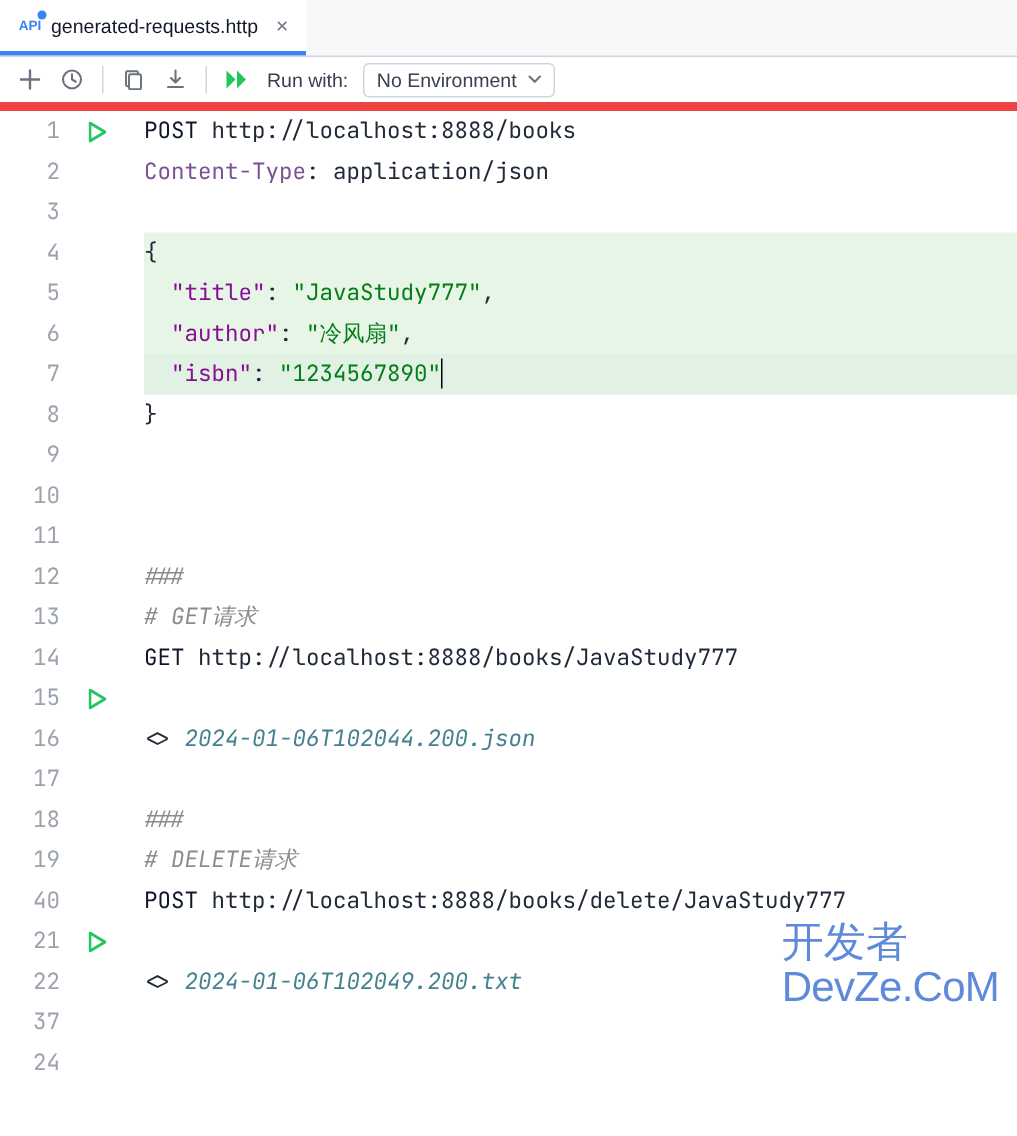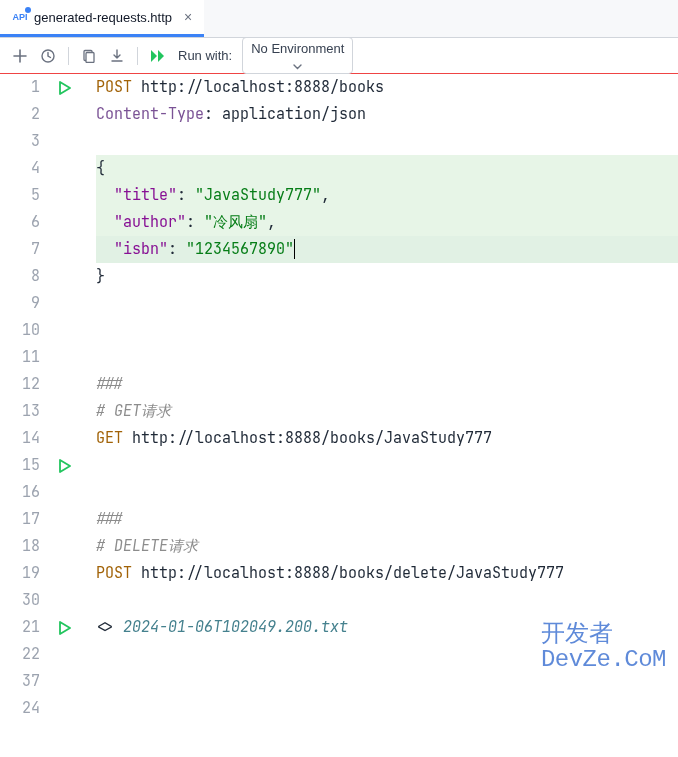--- a/index.html
+++ b/index.html
@@ -56,21 +56,21 @@
   cursor: pointer;
   font-size: 14px;
   line-height: 1;
 }
 .toolbar {
   display: flex;
   align-items: center;
   gap: 4px;
   height: 36px;
   padding: 0 8px;
-  border-bottom: 1px solid #ef4444;
+  border-bottom: 6px solid #ef4444;
 }
 .tb-btn {
   width: 24px;
   height: 24px;
   display: flex;
   align-items: center;
   justify-content: center;
   color: #6b7280;
   cursor: pointer;
   border-radius: 3px;
@@ -89,21 +89,20 @@
 }
 .env-select {
   display: flex;
   align-items: center;
   border: 1px solid #d1d5db;
   border-radius: 4px;
   padding: 3px 8px;
   cursor: pointer;
   color: #374151;
   gap: 8px;
-  flex-direction: column;
 }
 .editor {
   display: flex;
   font-family: "JetBrains Mono", Menlo, Consolas, monospace;
   font-size: 15px;
   line-height: 27px;
 }
 .gutter {
   width: 50px;
   padding-right: 10px;
@@ -130,46 +129,46 @@
 }
 .code-line {
   height: 27px;
   white-space: pre;
   position: relative;
   padding-right: 16px;
 }
 .hl-green { background: #e7f5e7; }
 .hl-cursor { background: #f0f5ff; }
 .hl-cursor.hl-green { background: #e1f1e4; }
-.kw { color: #a16207; text-align: right; }
+.kw { color: #0f172a; text-align: right; }
 .url { color: #1f2937; }
 .it-comment { color: #8c8c8c; font-style: italic; }
 .it-ref { color: #45818e; font-style: italic; }
 .header-name { color: #7a5295; }
 .colon { color: #1f2937; }
 .str { color: #067d17; }
 .key { color: #871094; }
 .brace { color: #1f2937; }
 .cursor {
   display: inline-block;
   width: 1px;
   height: 20px;
   background: #000;
   vertical-align: middle;
   margin-bottom: 2px;
 }
 .watermark {
   position: absolute;
   right: 12px;
   bottom: 50px;
-  font-size: 24px;
+  font-size: 28px;
   font-weight: 500;
   color: #4a7bd4;
   line-height: 1.05;
-  font-family: Liberation Mono, monospace;
+  font-family: Liberation Sans, sans-serif;
   text-align: left;
   opacity: 0.88;
   pointer-events: none;
   margin-top: 38px;
 }
 .watermark .l2 { letter-spacing: -0.5px; text-align: center; }
 svg { display: block; }
 </style>
 </head>
 <body>
@@ -236,21 +235,21 @@
     <div class="gutter-line">10</div>
     <div class="gutter-line">11</div>
     <div class="gutter-line">12</div>
     <div class="gutter-line">13</div>
     <div class="gutter-line">14</div>
     <div class="gutter-line">15</div>
     <div class="gutter-line">16</div>
     <div class="gutter-line">17</div>
     <div class="gutter-line">18</div>
     <div class="gutter-line">19</div>
-    <div class="gutter-line">30</div>
+    <div class="gutter-line">40</div>
     <div class="gutter-line">21</div>
     <div class="gutter-line">22</div>
     <div class="gutter-line">37</div>
     <div class="gutter-line">24</div>
   </div>
 
   <div class="run-col">
     <div class="run-marker">
         <svg width="12" height="14" viewBox="0 0 12 14">
           <path d="M1 1l10 6-10 6V1z" fill="none" stroke="#22c55e" stroke-width="1.8" stroke-linejoin="round"></path>
@@ -298,20 +297,21 @@
     <div class="code-line hl-green">  <span class="key">"author"</span><span>: </span><span class="str">"冷风扇"</span><span>,</span></div>
     <div class="code-line hl-green hl-cursor">  <span class="key">"isbn"</span><span>: </span><span class="str">"1234567890"</span><span class="cursor"></span></div>
     <div class="code-line"><span class="brace">}</span></div>
     <div class="code-line"></div>
     <div class="code-line"></div>
     <div class="code-line"></div>
     <div class="code-line"><span class="it-comment">###</span></div>
     <div class="code-line"><span class="it-comment"># GET请求</span></div>
     <div class="code-line"><span class="kw">GET</span> <span class="url">http://localhost:8888/books/JavaStudy777</span></div>
     <div class="code-line"></div>
+    <div class="code-line"><span>&lt;&gt; </span><span class="it-ref">2024-01-06T102044.200.json</span></div>
     <div class="code-line"></div>
     <div class="code-line"><span class="it-comment">###</span></div>
     <div class="code-line"><span class="it-comment"># DELETE请求</span></div>
     <div class="code-line"><span class="kw">POST</span> <span class="url">http://localhost:8888/books/delete/JavaStudy777</span></div>
     <div class="code-line"></div>
     <div class="code-line"><span>&lt;&gt; </span><span class="it-ref">2024-01-06T102049.200.txt</span></div>
     <div class="code-line"></div>
 
     <div class="watermark">
       <div>开发者</div>

